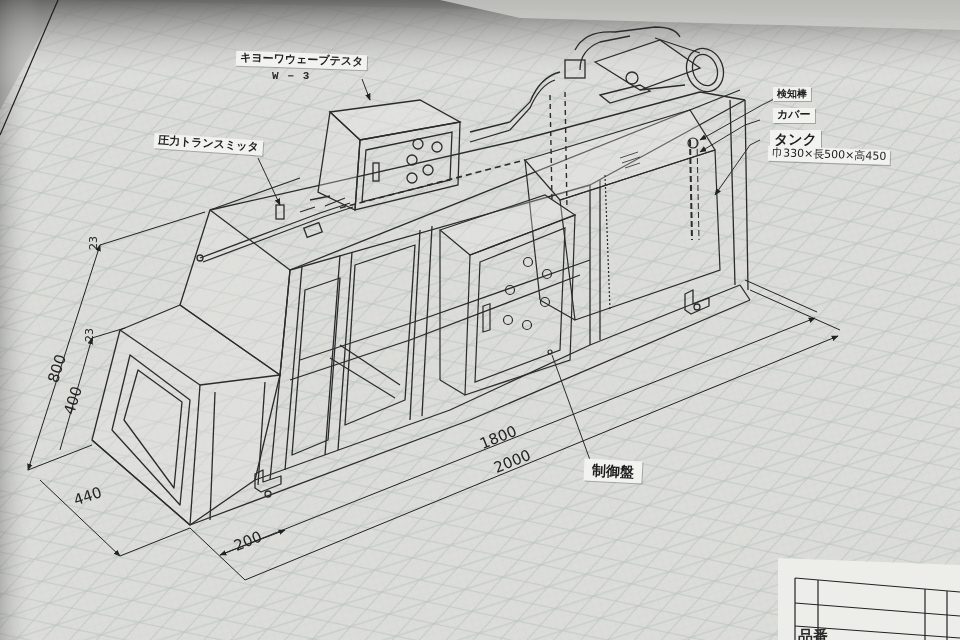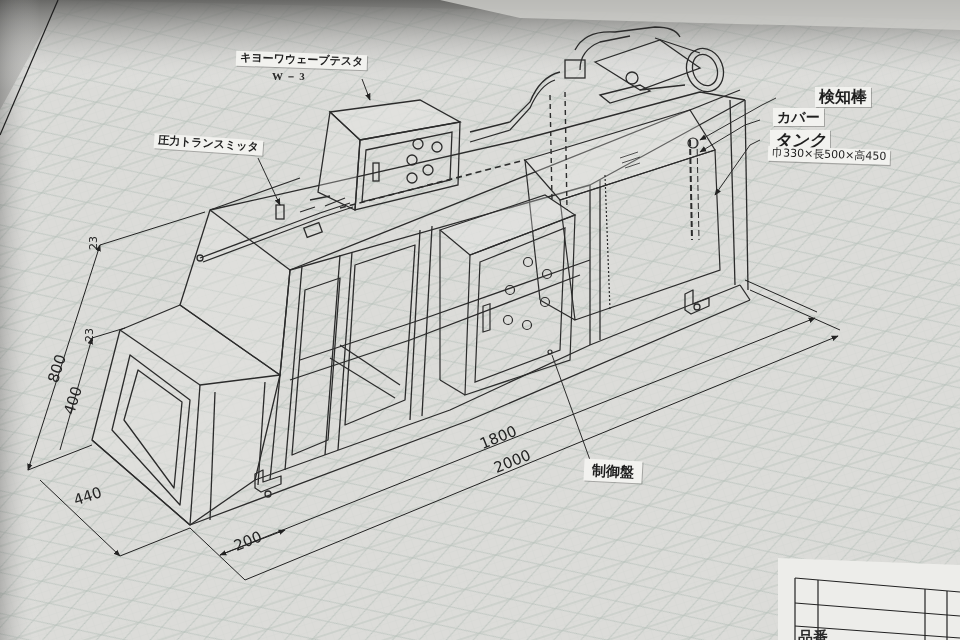--- a/index.html
+++ b/index.html
@@ -17,21 +17,21 @@
       font-family: "DejaVu Sans", sans-serif;
       font-weight: bold;
       white-space: nowrap;
       padding: 1px 4px;
       box-shadow: 1px 1px 0 rgba(0,0,0,0.25);
       line-height: 1.15;
     }
     .plain-text {
       position: absolute;
       color: #2a2a2a;
-      font-family: Liberation Serif, serif;
+      font-family: Liberation Mono, monospace;
       white-space: nowrap;
       line-height: 1;
     }
     .dim {
       position: absolute;
       color: #222;
       font-family: "DejaVu Sans", sans-serif;
       font-size: 15px;
       white-space: nowrap;
       transform-origin: left top;
@@ -234,23 +234,23 @@
       <line x1="947" y1="591" x2="947" y2="640"></line>
     </g>
   </g>
 </svg>
 
 <div class="label-box" style="left:236px; top:53px; font-size:11px; transform:rotate(2deg);">キヨーワウェーブテスタ</div>
 <div class="plain-text" style="left:272px; top:71px; font-size:11px; font-weight:bold;">W － 3</div>
 
 <div class="label-box" style="left:154px; top:137px; font-size:11px; transform:rotate(4deg);">圧力トランスミッタ</div>
 
-<div class="label-box" style="left:773px; top:87px; font-size:16px;margin-left:42px;">検知棒</div>
-<div class="label-box" style="left:773px; top:108px; font-size:14px;">カバー</div>
-<div class="label-box" style="left:770px; top:130px; font-size:17px;font-style:italic;">タンク</div>
+<div class="label-box" style="left:773px; top:87px; font-size:10px;">検知棒</div>
+<div class="label-box" style="left:773px; top:108px; font-size:11px;">カバー</div>
+<div class="label-box" style="left:770px; top:130px; font-size:14px;">タンク</div>
 <div class="label-box" style="left:768px; top:148px; font-size:11px; font-weight:normal; transform:rotate(2deg);">巾330×長500×高450</div>
 
 <div class="label-box" style="left:584px; top:460px; font-size:14px; padding:3px 8px; transform:rotate(3deg);">制御盤</div>
 
 <div class="dim" style="left:88px; top:250px; font-size:11px; transform:rotate(-90deg);">23</div>
 <div class="dim" style="left:84px; top:342px; font-size:11px; transform:rotate(-90deg);">23</div>
 <div class="dim" style="left:46px; top:380px; transform:rotate(-72deg);">800</div>
 <div class="dim" style="left:62px; top:412px; transform:rotate(-72deg);">400</div>
 <div class="dim" style="left:72px; top:494px; transform:rotate(-18deg);">440</div>
 <div class="dim" style="left:232px; top:540px; transform:rotate(-22deg);">200</div>

